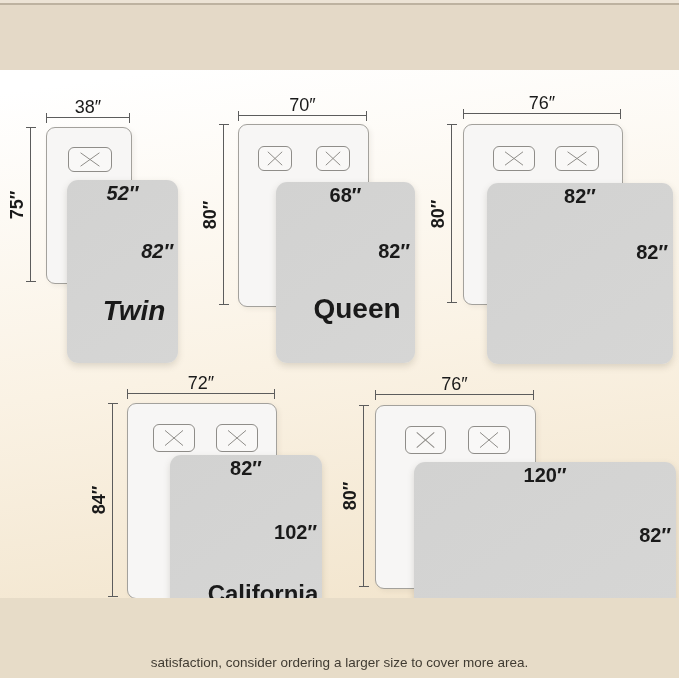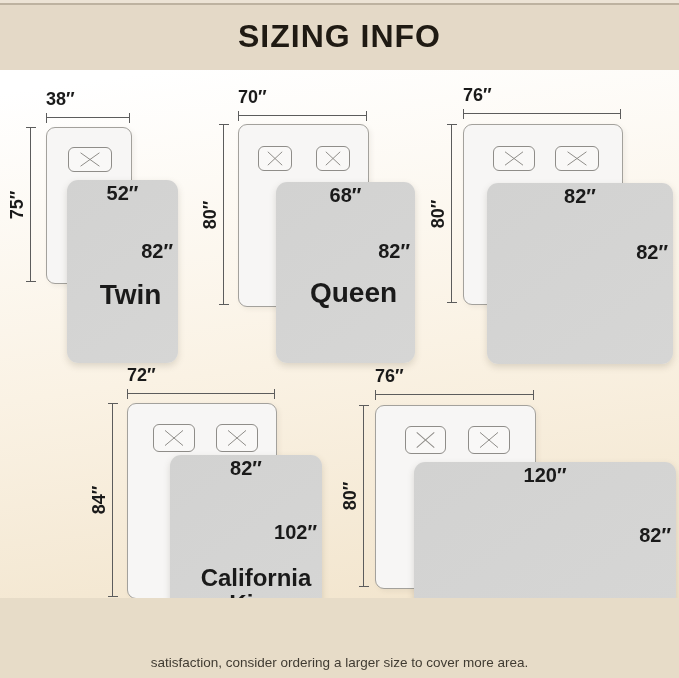--- a/index.html
+++ b/index.html
@@ -29,45 +29,44 @@
   .pillow{position:absolute;border:1px solid #8f8d89;border-radius:6px;background:#f9f8f7;}
   .pillow svg{display:block;width:100%;height:100%;}
   
   .blanket{
     position:absolute;border-radius:11px;
     background:linear-gradient(145deg,#d2d2d1,#d6d6d5);
     box-shadow:0 3px 7px rgba(80,70,55,0.18);
   }
   .b-top{position:absolute;top:2px;left:0;width:100%;text-align:center;font-size:20px;font-weight:bold;line-height:22px;}
   .b-right{position:absolute;right:5px;font-size:20px;font-weight:bold;line-height:22px;}
-  .b-name{position:absolute;left:4px;right:0;margin:0 auto;text-align:center;font-weight:bold;padding-left:12px;}
+  .b-name{position:absolute;left:11px;right:0;margin:16px auto;text-align:center;font-weight:bold;padding-left:12px;}
   
   .dim-h{position:absolute;height:1px;}
   .dim-h .line{position:absolute;left:0;right:0;top:0;height:1px;background:#5c5c5c;}
   .dim-h .tick{position:absolute;top:-4px;width:1px;height:10px;background:#5c5c5c;}
   .dim-h .tick.t1{left:0;} .dim-h .tick.t2{right:0;}
-  .dim-h .dim-label{position:absolute;bottom:8px;left:0;width:100%;font-size:18px;font-weight:bold;white-space:nowrap;}
+  .dim-h .dim-label{position:absolute;bottom:0;left:0;width:100%;text-align:center;font-size:18px;font-weight:normal;white-space:nowrap;}
   .dim-v{position:absolute;width:1px;}
   .dim-v .line{position:absolute;top:0;bottom:0;left:0;width:1px;background:#5c5c5c;}
   .dim-v .tick{position:absolute;left:-4px;height:1px;width:10px;background:#5c5c5c;}
   .dim-v .tick.t1{top:0;} .dim-v .tick.t2{bottom:0;}
   .dim-v .dim-label{
     position:absolute;left:-13px;top:50%;display:inline-block;white-space:nowrap;
     transform:translate(-50%,-50%) rotate(-90deg);font-size:18px;font-weight:bold;
   }
 </style>
 </head>
 <body>
 
 <div class="canvas">
 
   <div class="header-band"></div>
   <div class="top-strip"></div>
   <div class="top-line"></div>
-  <div class="page-title">SIZING INFO</div>
 
   <section>
     <div class="dim-h" style="left:46px;top:117px;width:84px;">
       <span class="line"></span>
       <span class="tick t1"></span>
       <span class="tick t2"></span>
       <span class="dim-label">38″</span>
     </div>
     <div class="dim-v" style="left:30px;top:127px;height:155px;">
       <span class="line"></span>
@@ -75,21 +74,21 @@
       <span class="tick t2"></span>
       <span class="dim-label">75″</span>
     </div>
     <div class="bed" style="left:46px;top:127px;width:84px;height:155px;">
       <div class="pillow" style="left:21px;top:19px;width:42px;height:23px;">
         <svg viewBox="0 0 40 24" preserveAspectRatio="none">
             <path d="M11 5 L29 19 M29 5 L11 19" stroke="#8f8d89" stroke-width="1" fill="none" vector-effect="non-scaling-stroke"></path>
           </svg>
       </div>
     </div>
-    <div class="blanket" style="left:67px;top:180px;width:111px;height:183px;">
+    <div class="blanket" style="left:67px;top:180px;width:111px;height:183px;font-style:italic;">
       <span class="b-top">52″</span>
       <span class="b-right" style="top:60px;">82″</span>
       <div class="b-name" style="top:100px;font-size:28px;line-height:30px;">Twin</div>
     </div>
   </section>
 
   <section>
     <div class="dim-h" style="left:238px;top:115px;width:129px;">
       <span class="line"></span>
       <span class="tick t1"></span>

